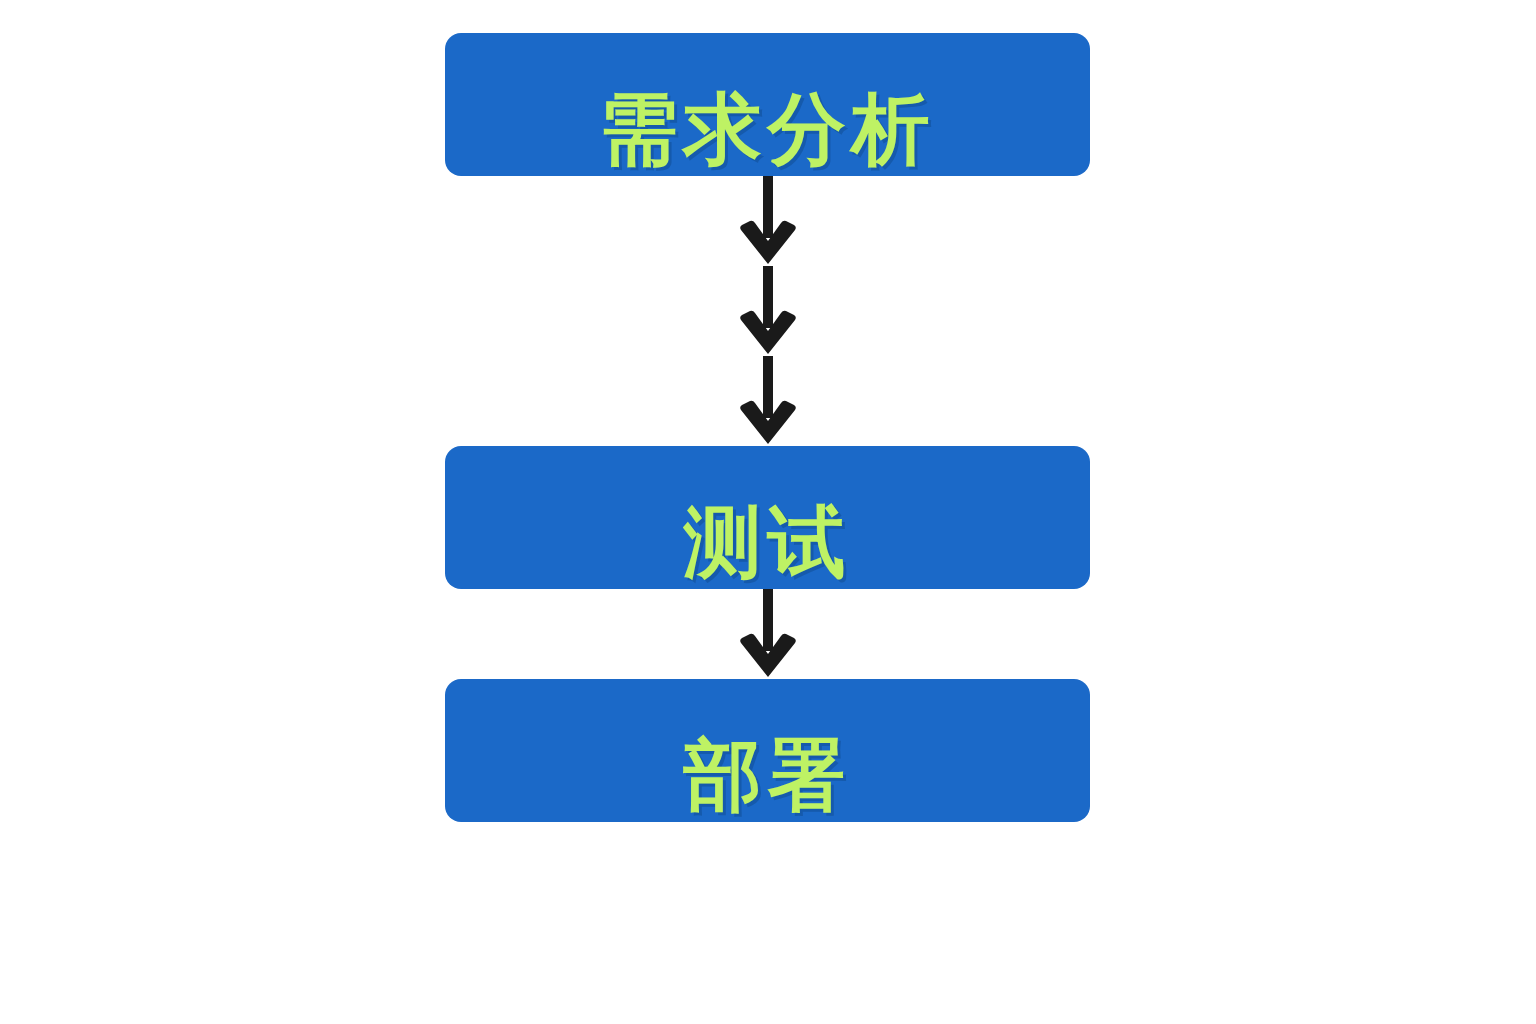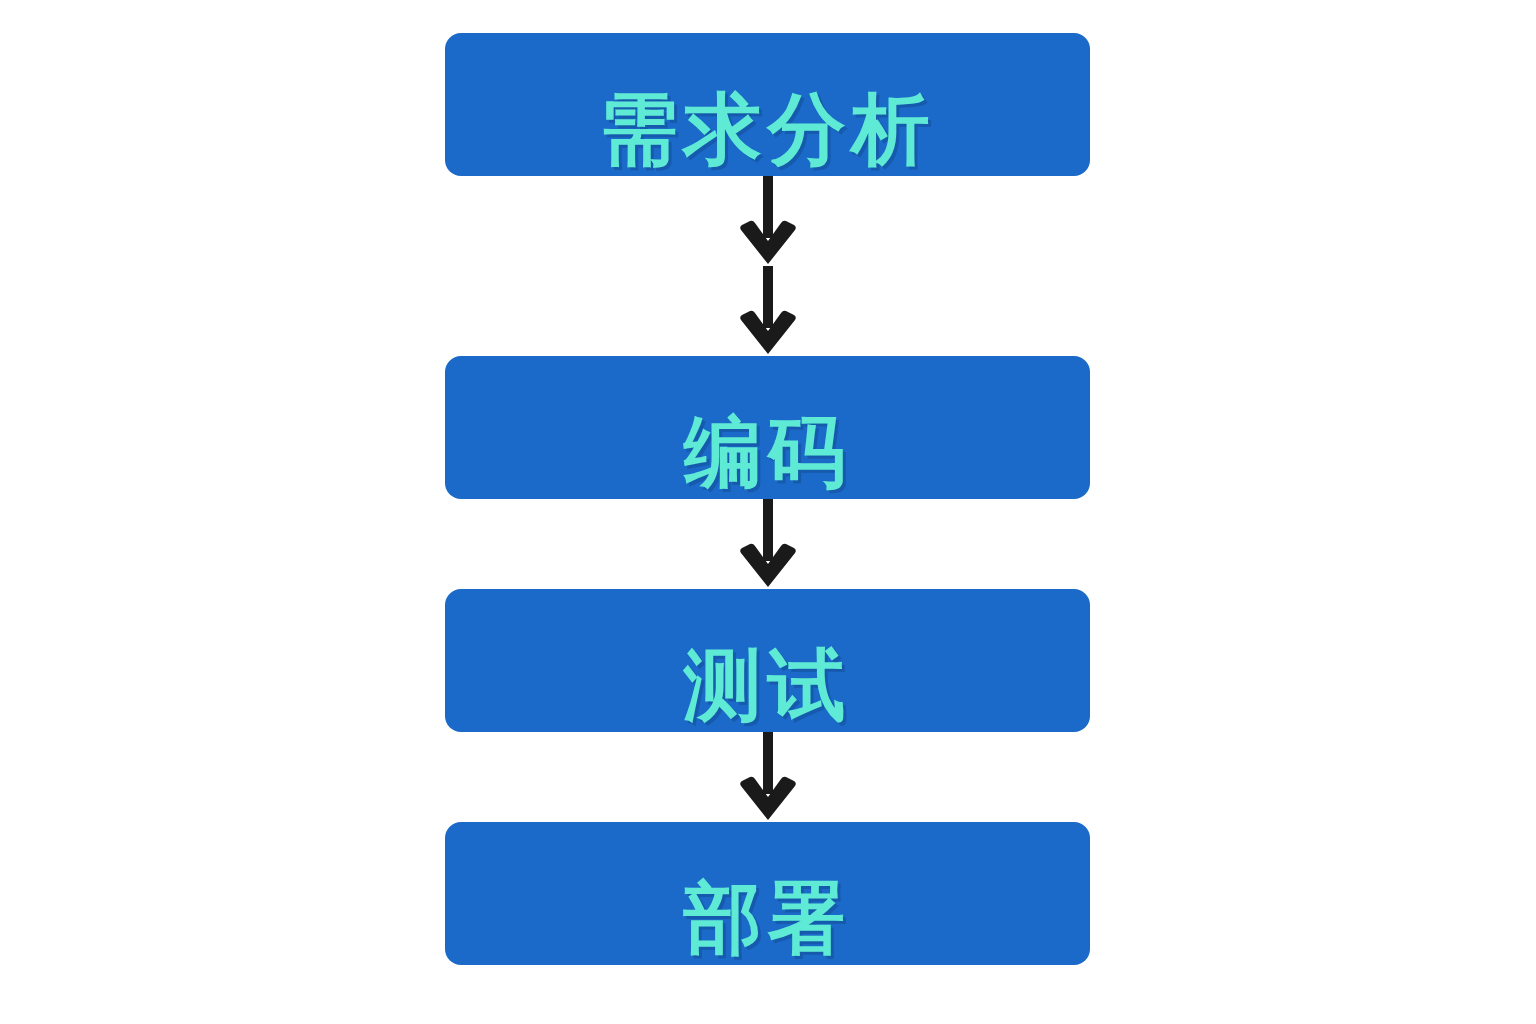--- a/index.html
+++ b/index.html
@@ -30,21 +30,21 @@
     width: 645px;
     height: 143px;
     border-radius: 16px;
     background: #1b69c8;
     display: flex;
     align-items: center;
     justify-content: center;
     overflow: hidden;
   }
   .node-label {
-    color: #5eead4;
+    color: #bef264;
     font-family: "DejaVu Sans", "Liberation Sans", sans-serif;
     font-weight: bold;
     font-size: 78px;
     line-height: 1;
     letter-spacing: 6px;
     text-shadow: 3px 3px 0 rgba(10, 55, 110, 0.30);
     white-space: nowrap;
     user-select: none;
     margin-top: 48px;
   }
@@ -84,23 +84,20 @@
     </div>
 
 
     <div class="connector">
       <svg width="60" height="90" viewBox="0 0 60 90" aria-hidden="true">
         <rect x="25" y="0" width="10" height="62" fill="#1a1a1a"></rect>
         <path d="M 30 88 L 3 54 Q 1 51 4 49 L 12 45 Q 15 44 17 47 L 30 65 L 43 47 Q 45 44 48 45 L 56 49 Q 59 51 57 54 Z" fill="#1a1a1a"></path>
       </svg>
     </div>
 
-    <div class="node-box">
-      <span class="node-label">编码</span>
-    </div>
 
     <div class="connector">
       <svg width="60" height="90" viewBox="0 0 60 90" aria-hidden="true">
         <rect x="25" y="0" width="10" height="62" fill="#1a1a1a"></rect>
         <path d="M 30 88 L 3 54 Q 1 51 4 49 L 12 45 Q 15 44 17 47 L 30 65 L 43 47 Q 45 44 48 45 L 56 49 Q 59 51 57 54 Z" fill="#1a1a1a"></path>
       </svg>
     </div>
 
     <div class="node-box">
       <span class="node-label">测试</span>

